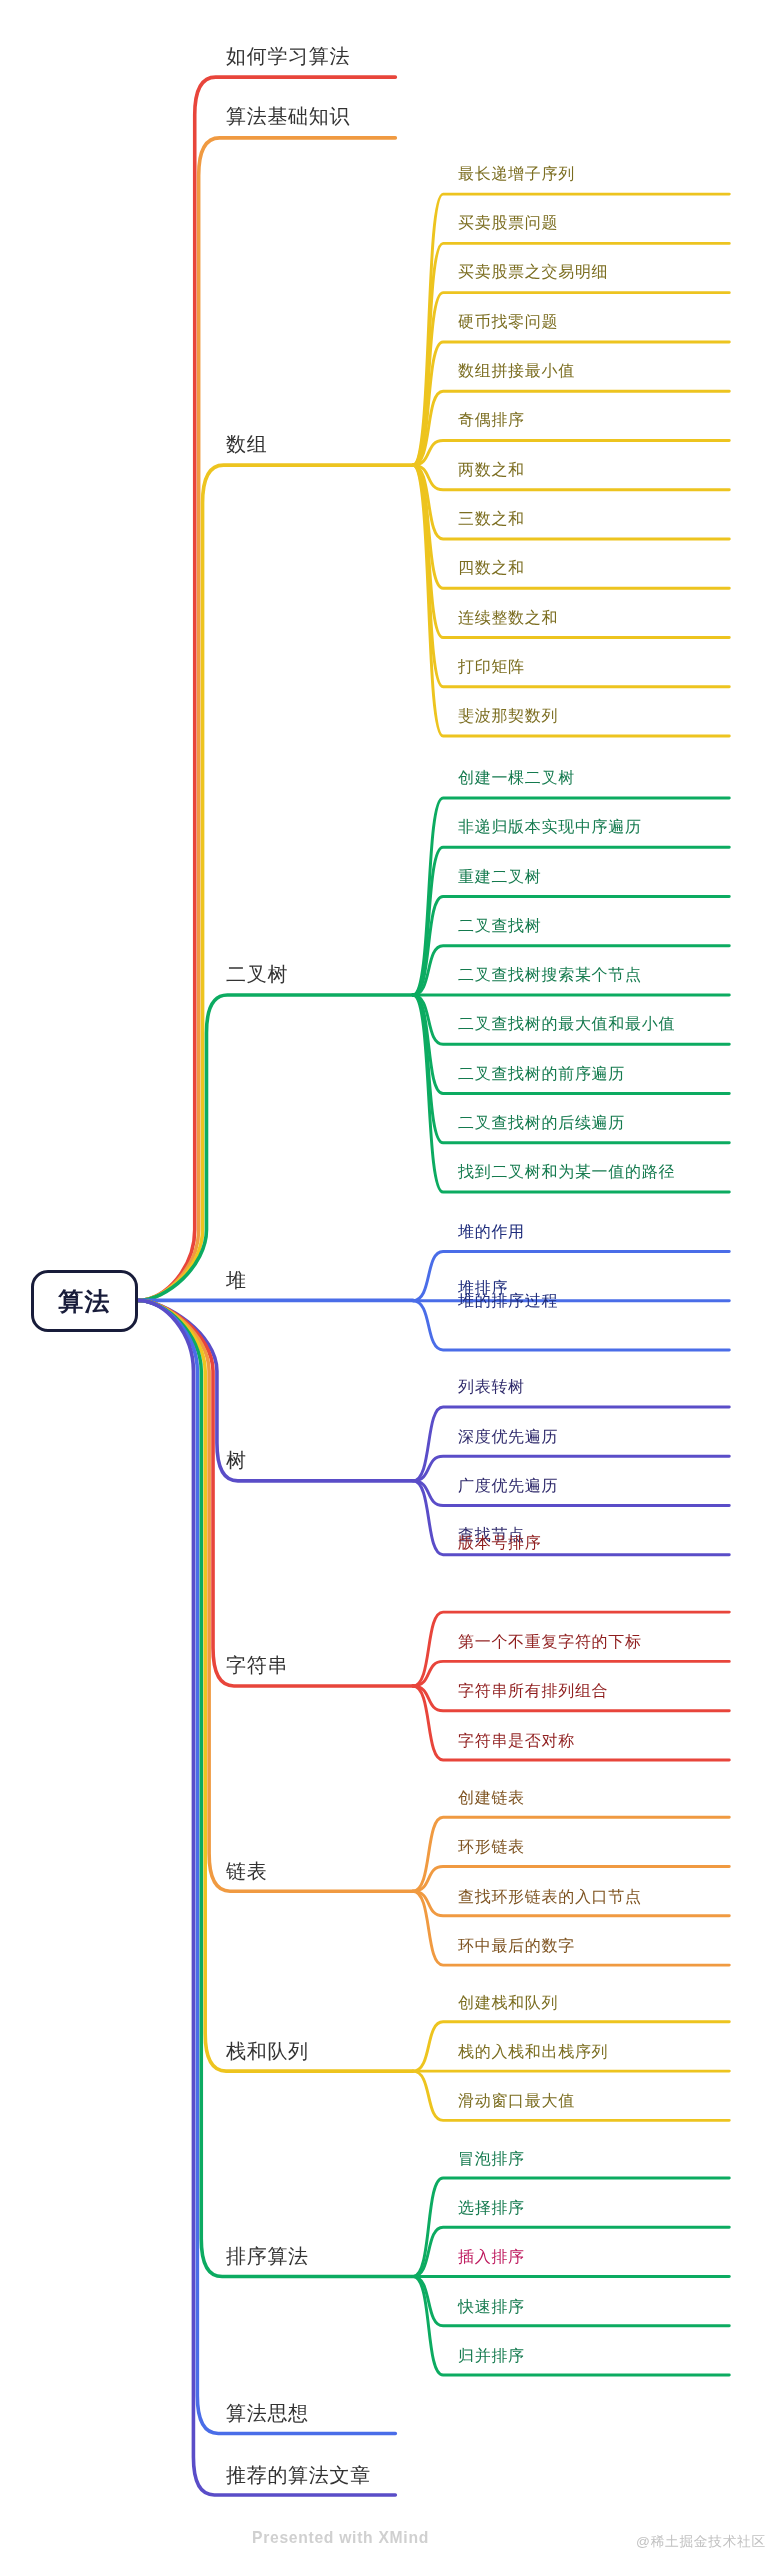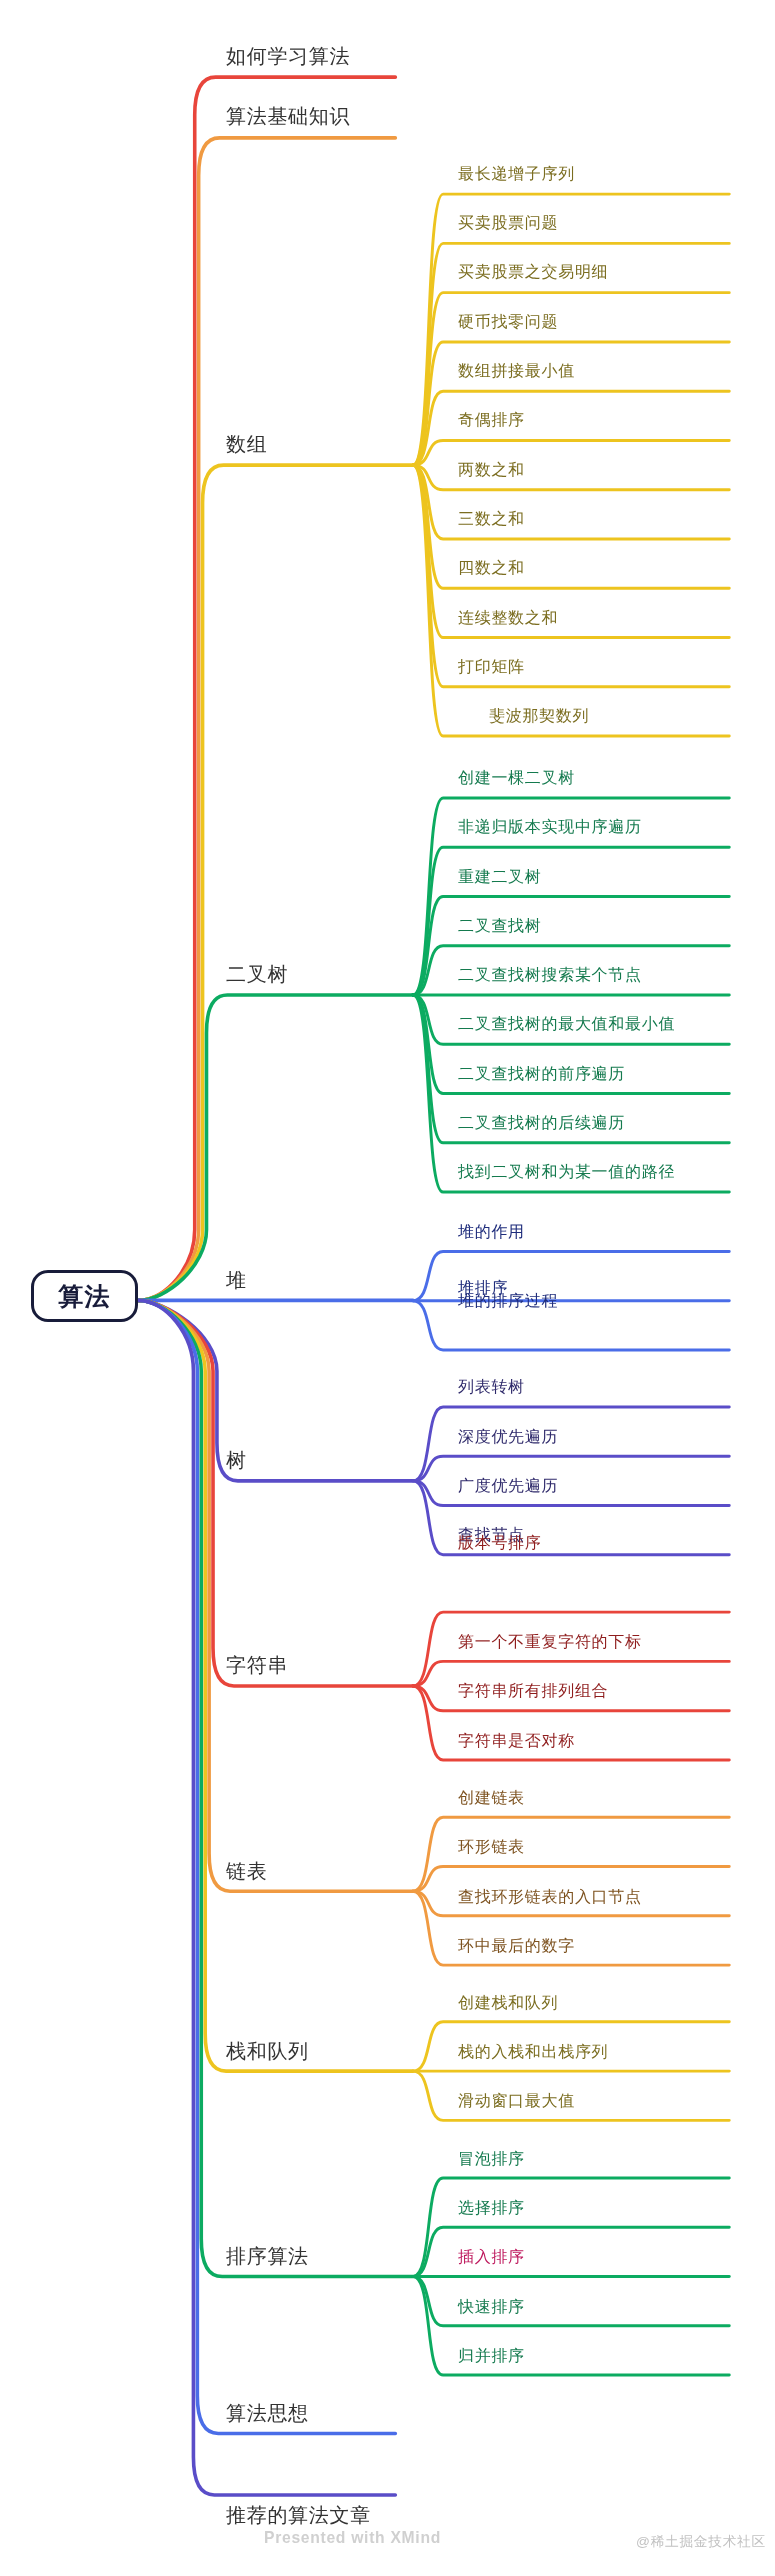--- a/index.html
+++ b/index.html
@@ -10,27 +10,27 @@
   #wires{position:absolute;left:0;top:0;width:775px;height:2576px;}
   .main-label{
     position:absolute;left:226px;height:30px;line-height:30px;
     font-size:20px;color:#333333;white-space:nowrap;letter-spacing:0.7px;
   }
   .child-label{
     position:absolute;left:458px;height:29px;line-height:29px;
     font-size:16px;white-space:nowrap;letter-spacing:0.7px;
   }
   .root-node{
-    position:absolute;left:31px;top:1270px;width:107px;height:52px;
+    position:absolute;left:31px;top:1270px;width:107px;height:62px;
     box-sizing:border-box;border:3.9px solid #181c3a;border-radius:17px;
     background:#ffffff;display:flex;align-items:center;justify-content:center;
     font-size:25px;font-weight:bold;color:#181c3a;letter-spacing:1.3px;
   }
   .footer-presented{
-    position:absolute;left:12px;top:2529px;width:681px;text-align:center;
+    position:absolute;left:0;top:2529px;width:681px;text-align:center;
     font-size:15.7px;font-weight:bold;color:#d0d0d0;letter-spacing:0.7px;
   }
   .footer-watermark{
     position:absolute;right:9.2px;top:2533px;
     font-size:13.7px;color:#c2c2c2;letter-spacing:0.7px;
   }
 </style>
 </head>
 <body>
 
@@ -106,21 +106,21 @@
       <div class="child-label" style="top: 208px; color: rgb(123, 109, 32);">买卖股票问题</div>
       <div class="child-label" style="top: 257px; color: rgb(123, 109, 32);">买卖股票之交易明细</div>
       <div class="child-label" style="top: 307px; color: rgb(123, 109, 32);">硬币找零问题</div>
       <div class="child-label" style="top: 356px; color: rgb(123, 109, 32);">数组拼接最小值</div>
       <div class="child-label" style="top: 405px; color: rgb(123, 109, 32);">奇偶排序</div>
       <div class="child-label" style="top: 455px; color: rgb(123, 109, 32);">两数之和</div>
       <div class="child-label" style="top: 504px; color: rgb(123, 109, 32);">三数之和</div>
       <div class="child-label" style="top: 553px; color: rgb(123, 109, 32);">四数之和</div>
       <div class="child-label" style="top: 603px; color: rgb(123, 109, 32);">连续整数之和</div>
       <div class="child-label" style="top: 652px; color: rgb(123, 109, 32);">打印矩阵</div>
-      <div class="child-label" style="top: 701px; color: rgb(123, 109, 32); margin-left: 31px;">斐波那契数列</div>
+      <div class="child-label" style="top: 701px; color: rgb(123, 109, 32);">斐波那契数列</div>
       <div class="main-label" style="top: 959px;">二叉树</div>
       <div class="child-label" style="top: 763px; color: rgb(20, 122, 78);">创建一棵二叉树</div>
       <div class="child-label" style="top: 812px; color: rgb(20, 122, 78);">非递归版本实现中序遍历</div>
       <div class="child-label" style="top: 862px; color: rgb(20, 122, 78);">重建二叉树</div>
       <div class="child-label" style="top: 911px; color: rgb(20, 122, 78);">二叉查找树</div>
       <div class="child-label" style="top: 960px; color: rgb(20, 122, 78);">二叉查找树搜索某个节点</div>
       <div class="child-label" style="top: 1009px; color: rgb(20, 122, 78);">二叉查找树的最大值和最小值</div>
       <div class="child-label" style="top: 1059px; color: rgb(20, 122, 78);">二叉查找树的前序遍历</div>
       <div class="child-label" style="top: 1108px; color: rgb(20, 122, 78);">二叉查找树的后续遍历</div>
       <div class="child-label" style="top: 1157px; color: rgb(20, 122, 78);">找到二叉树和为某一值的路径</div>
@@ -147,19 +147,19 @@
       <div class="child-label" style="top: 1988px; color: rgb(123, 109, 32);">创建栈和队列</div>
       <div class="child-label" style="top: 2037px; color: rgb(123, 109, 32);">栈的入栈和出栈序列</div>
       <div class="child-label" style="top: 2086px; color: rgb(123, 109, 32);">滑动窗口最大值</div>
       <div class="main-label" style="top: 2241px;">排序算法</div>
       <div class="child-label" style="top: 2144px; color: rgb(20, 122, 78);">冒泡排序</div>
       <div class="child-label" style="top: 2193px; color: rgb(20, 122, 78);">选择排序</div>
       <div class="child-label" style="top: 2242px; color: #be185d;">插入排序</div>
       <div class="child-label" style="top: 2292px; color: rgb(20, 122, 78);">快速排序</div>
       <div class="child-label" style="top: 2341px; color: rgb(20, 122, 78);">归并排序</div>
       <div class="main-label" style="top: 2398px;">算法思想</div>
-      <div class="main-label" style="top: 2460px; margin-top: 40px;">推荐的算法文章</div>
+      <div class="main-label" style="top: 2460px;">推荐的算法文章</div>
     </div>
 
   <div class="footer-presented">Presented with XMind</div>
   <div class="footer-watermark">@稀土掘金技术社区</div>
 </div>
 
 
 </body></html>

